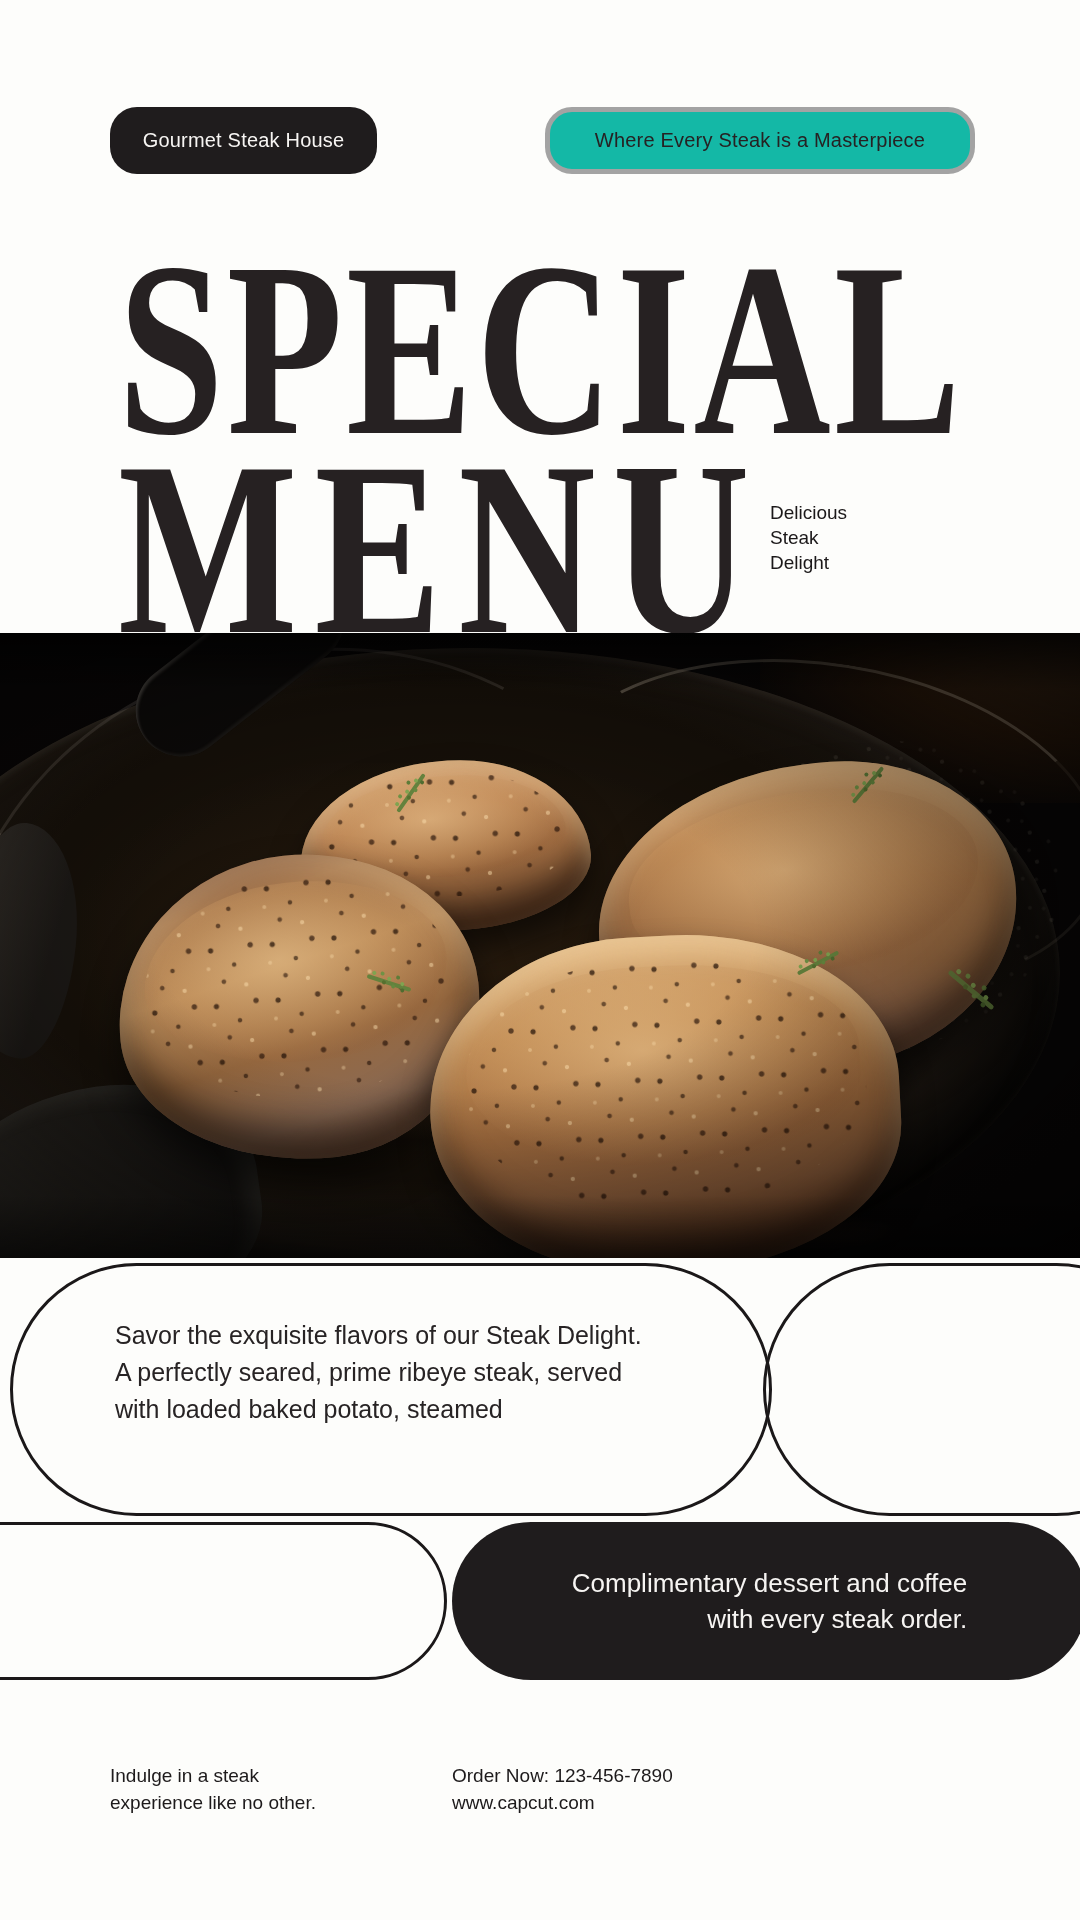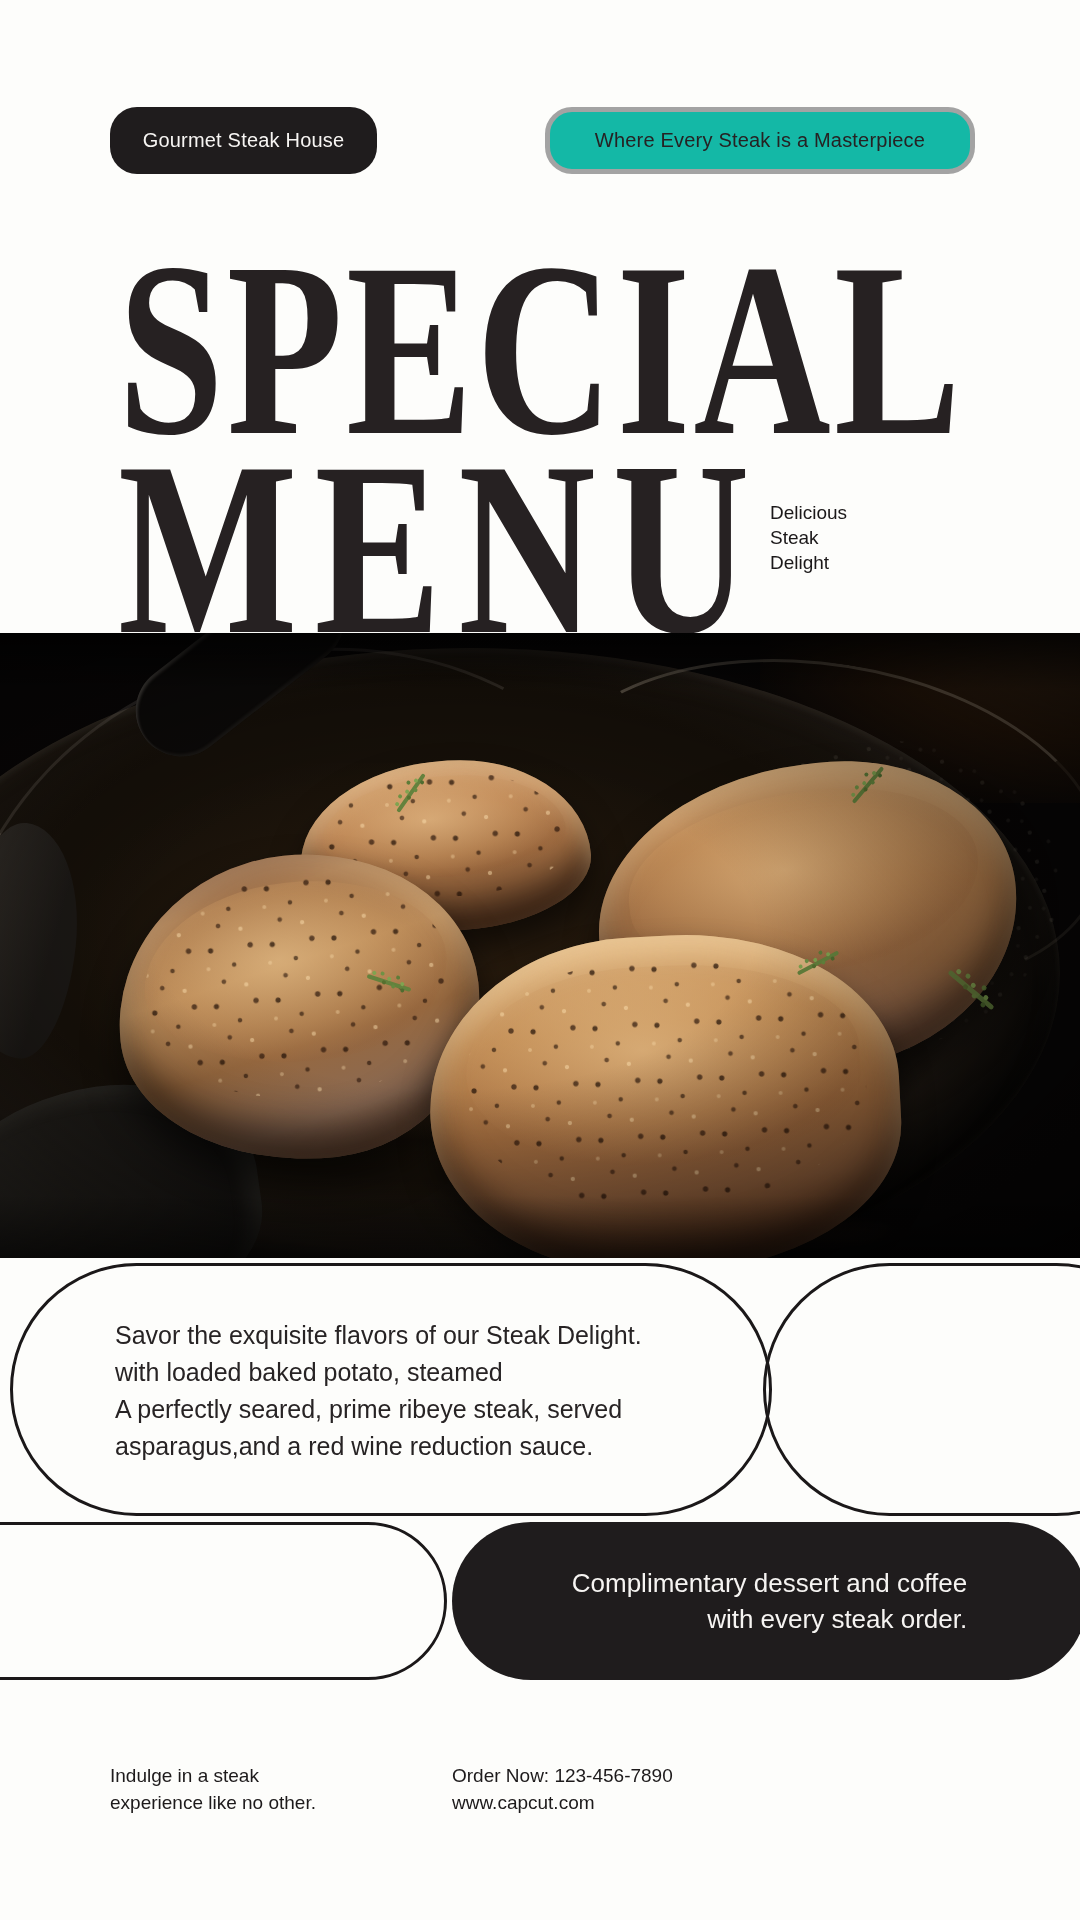--- a/index.html
+++ b/index.html
@@ -157,23 +157,22 @@
     <div class="sprig sprig-b"></div>
     <div class="sprig sprig-c"></div>
     <div class="sprig sprig-d"></div>
     <div class="sprig sprig-pan"></div>
     <div class="vignette"></div>
   </div>
 
   <div class="desc-box"></div>
   <div class="desc-text">
     <div>Savor the exquisite flavors of our Steak Delight.</div>
+    <div>A perfectly seared, prime ribeye steak, served</div>
     <div>with loaded baked potato, steamed</div>
-    <div>A perfectly seared, prime ribeye steak, served</div>
-    <div>asparagus,and a red wine reduction sauce.</div>
   </div>
 
   <div class="frame-right"></div>
   <div class="pill-bottom-left"></div>
 
   <div class="offer-pill">
     <div class="offer-text">
       <div>Complimentary dessert and coffee</div>
       <div>with every steak order.</div>
     </div>

